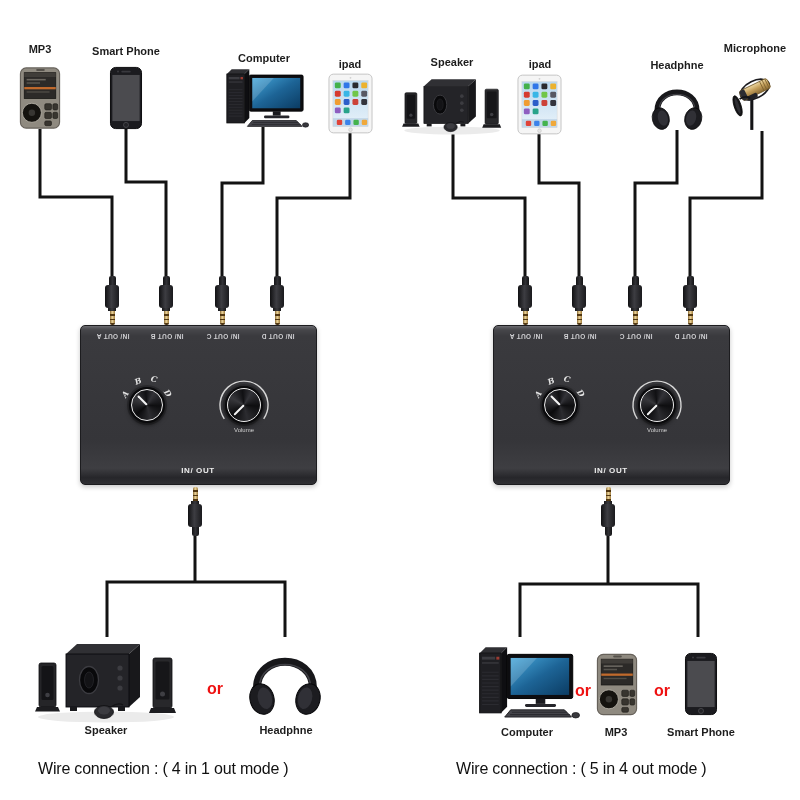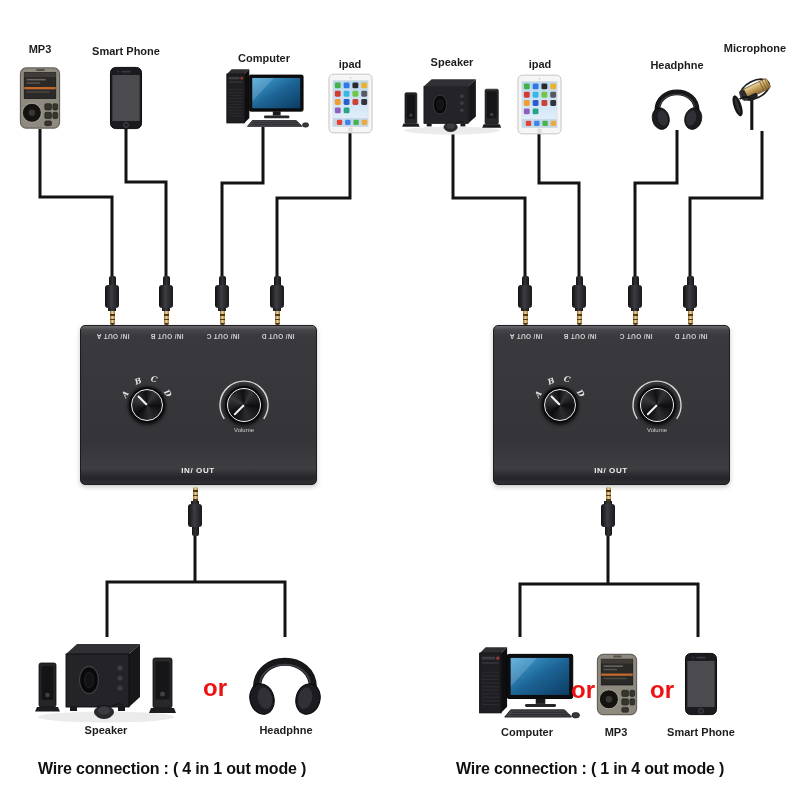--- a/index.html
+++ b/index.html
@@ -3,22 +3,22 @@
 <meta charset="utf-8">
 <style>
   html,body{margin:0;padding:0;background:#fff;}
   #canvas{position:relative;width:800px;height:797px;background:#ffffff;overflow:hidden;
           font-family:"Liberation Sans", sans-serif;}
   #wires{position:absolute;left:0;top:0;}
   .dev-icon{position:absolute;}
   .dev-icon svg{display:block;width:100%;height:100%;}
   .dev-label{position:absolute;transform:translateX(-50%);font-size:11px;font-weight:bold;
              color:#1d1d1d;white-space:nowrap;}
-  .or-label{position:absolute;transform:translateX(-50%);font-size:24px;font-weight:bold;color:#ee1111;}
-  .caption{position:absolute;font-size:16px;font-weight:bold;color:#101010;letter-spacing:-0.2px;white-space:nowrap;}
+  .or-label{position:absolute;transform:translateX(-50%);font-size:16px;font-weight:bold;color:#ee1111;margin-top:6px;}
+  .caption{position:absolute;font-size:16px;font-weight:normal;color:#101010;letter-spacing:-0.2px;white-space:nowrap;}
   .switch-box{position:absolute;width:235px;height:158px;border-radius:5px;border:1px solid #1c1c1f;
       background:linear-gradient(180deg,#6e6e72 0px,#55555a 2px,#46464a 4px,#3a3a3e 10px,#353539 72%,#3e3e42 90%,#26262a 96%,#303034 100%);
       box-shadow:0 2px 5px rgba(0,0,0,0.22);}
   .jack-label{position:absolute;top:7px;transform:translateX(-50%) rotate(180deg);font-size:6.5px;
       font-weight:bold;color:#cfcfd2;letter-spacing:0.3px;white-space:nowrap;}
   .knob{position:absolute;border-radius:50%;background:#0a0a0c;
         box-shadow:0 2px 4px rgba(0,0,0,0.55), 0 0 0 2px rgba(0,0,0,0.22);}
   .knob-face{position:absolute;inset:2px;border-radius:50%;border:1.5px solid #ececec;
       background:conic-gradient(from 30deg,#333338,#0e0e10 18%,#2c2c30 38%,#0a0a0c 55%,#38383c 75%,#101013 90%,#333338);}
   .pointer{position:absolute;left:50%;top:50%;width:2px;margin-left:-1px;transform-origin:50% 0%;
@@ -474,15 +474,15 @@
   <div class="dev-icon" style="left:684px;top:652px;width:34px;height:64px">
       <svg viewBox="0 0 36 68" preserveAspectRatio="xMidYMid meet">
 <rect x="1.5" y="1.5" width="33" height="65" rx="5.5" fill="#1b1b1f" stroke="#050507"></rect>
 <rect x="3.5" y="9.5" width="29" height="49" fill="#4b4b4f"></rect>
 <rect x="13" y="5" width="10" height="1.8" rx="0.9" fill="#39393e"></rect>
 <circle cx="9.5" cy="5.9" r="1.1" fill="#39393e"></circle>
 <circle cx="18" cy="62.6" r="2.7" fill="#232327" stroke="#4d4d52" stroke-width="0.8"></circle>
       </svg>
     </div>
   <span class="dev-label" style="left:701px;top:726px">Smart Phone</span>
-  <div class="caption" style="left:456px;top:760px">Wire connection : ( 1 in 4 out mode )</div>
+  <div class="caption" style="left:456px;top:760px">Wire connection : ( 5 in 4 out mode )</div>
 
 </div>
 
 </body></html>

